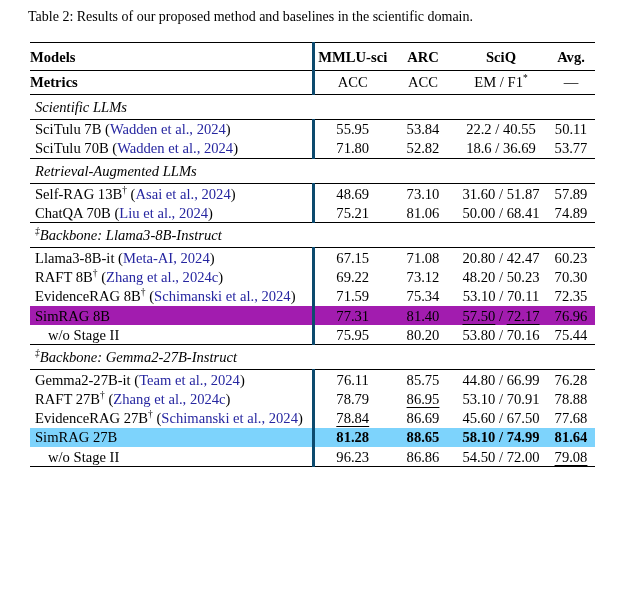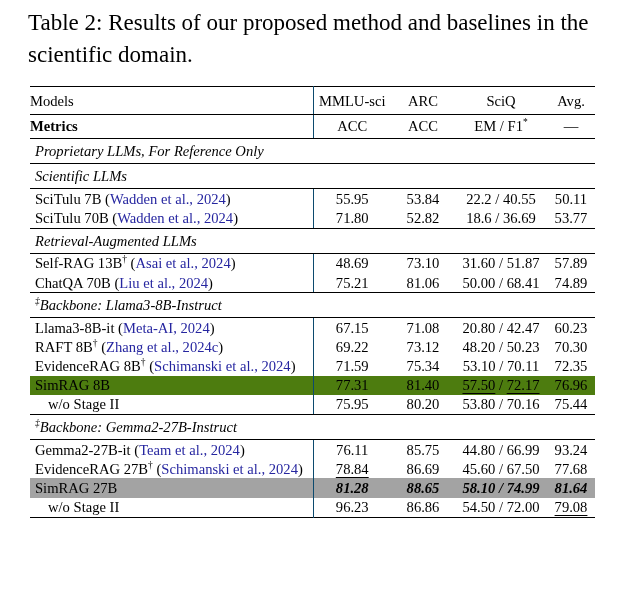--- a/index.html
+++ b/index.html
@@ -6,58 +6,58 @@
     margin: 0;
     padding: 0;
     background: #ffffff;
     width: 623px;
     height: 609px;
     overflow: hidden;
     font-family: "Liberation Serif", serif;
     color: #000;
   }
   .caption {
-    font-size: 23px;
+    font-size: 14px;
     line-height: 1.40;
     margin: 7px 0 0 28px;
     width: 582px;
   }
   table.results {
     border-collapse: collapse;
     table-layout: fixed;
     width: 565px;
     margin: 15px 0 0 30px;
     border-top: 1.6px solid #000;
     border-bottom: 1.6px solid #000;
     font-size: 14.6px;
   }
   col.c-model { width: 283px; }
   col.c-mmlu  { width: 78px; }
   col.c-arc   { width: 64px; }
   col.c-sciq  { width: 92px; }
   col.c-avg   { width: 48px; }
 
   td { padding: 1.6px 0; vertical-align: middle; line-height: 16px; }
-  tr.row-header td    { padding: 6px 0 5px 0; font-weight: normal; }
+  tr.row-header td    { padding: 6px 0 5px 0; font-weight: bold; }
   tr.row-subheader td { padding: 3px 0 4px 0; }
   tr.row-section td   { padding: 4px 0 4px 5px; font-style: italic; }
 
   td.model-cell { text-align: left; padding-left: 5px; }
   td.model-cell.indent { padding-left: 18px; }
   td.value-cell { text-align: center; }
-  td.vline { border-left: 1px solid #0c4a6e; }
+  td.vline { border-left: 3px solid #0c4a6e; }
 
   tr.rule-thin  > td { border-bottom: 1px solid #000; }
   tr.rule-thick > td { border-bottom: 1.4px solid #000; margin-left: 44px; }
 
   tr.row-subheader td.model-cell { font-weight: bold; }
 
   .cite { color: var(--cite, #2626a0); cursor: pointer; }
   .u { text-decoration: underline; text-underline-offset: 2.5px; }
-  td.bold { font-weight: bold; font-style: italic; }
+  td.bold { font-weight: bold; }
   sup { font-size: 9.5px; line-height: 0; }
 </style>
 </head>
 <body>
 
 <div class="caption">Table 2: Results of our proposed method and baselines in the scientific domain.</div>
 
 <table class="results">
   <colgroup>
     <col class="c-model">
@@ -73,23 +73,20 @@
         <td class="value-cell"><span>ARC</span></td>
         <td class="value-cell"><span>SciQ</span></td>
         <td class="value-cell"><span>Avg.</span></td>
       </tr>
       <tr class="row-subheader rule-thick">
         <td class="model-cell"><span>Metrics</span></td>
         <td class="value-cell vline"><span>ACC</span></td>
         <td class="value-cell"><span>ACC</span></td>
         <td class="value-cell"><span>EM / F1</span><sup>*</sup></td>
         <td class="value-cell"><span>—</span></td>
-      </tr>
-      <tr class="row-section rule-thin">
-        <td colspan="5"><span>Proprietary LLMs, For Reference Only</span></td>
       </tr>
       <tr class="row-section rule-thin">
         <td colspan="5"><span>Scientific LLMs</span></td>
       </tr>
       <tr class="row-data">
         <td class="model-cell"><span>SciTulu 7B (</span><span class="cite">Wadden et al., 2024</span><span>)</span></td>
         <td class="value-cell vline"><span>55.95</span></td>
         <td class="value-cell"><span>53.84</span></td>
         <td class="value-cell"><span>22.2 / 40.55</span></td>
         <td class="value-cell"><span>50.11</span></td>
@@ -135,21 +132,21 @@
         <td class="value-cell"><span>48.20 / 50.23</span></td>
         <td class="value-cell"><span>70.30</span></td>
       </tr>
       <tr class="row-data">
         <td class="model-cell"><span>EvidenceRAG 8B</span><sup>†</sup><span> (</span><span class="cite">Schimanski et al., 2024</span><span>)</span></td>
         <td class="value-cell vline"><span>71.59</span></td>
         <td class="value-cell"><span>75.34</span></td>
         <td class="value-cell"><span>53.10 / 70.11</span></td>
         <td class="value-cell"><span>72.35</span></td>
       </tr>
-      <tr class="row-data" style="background: #4d7c0f;">
+      <tr class="row-data" style="background: #a21caf;">
         <td class="model-cell"><span>SimRAG 8B</span></td>
         <td class="value-cell vline"><span>77.31</span></td>
         <td class="value-cell"><span>81.40</span></td>
         <td class="value-cell"><span class="u">57.50</span><span> / </span><span class="u">72.17</span></td>
         <td class="value-cell"><span>76.96</span></td>
       </tr>
       <tr class="row-data rule-thick">
         <td class="model-cell indent"><span>w/o Stage II</span></td>
         <td class="value-cell vline"><span>75.95</span></td>
         <td class="value-cell"><span>80.20</span></td>
@@ -157,30 +154,37 @@
         <td class="value-cell"><span>75.44</span></td>
       </tr>
       <tr class="row-section rule-thin">
         <td colspan="5"><sup>‡</sup><span>Backbone: Gemma2-27B-Instruct</span></td>
       </tr>
       <tr class="row-data">
         <td class="model-cell"><span>Gemma2-27B-it (</span><span class="cite">Team et al., 2024</span><span>)</span></td>
         <td class="value-cell vline"><span>76.11</span></td>
         <td class="value-cell"><span>85.75</span></td>
         <td class="value-cell"><span>44.80 / 66.99</span></td>
-        <td class="value-cell"><span>93.24</span></td>
+        <td class="value-cell"><span>76.28</span></td>
+      </tr>
+      <tr class="row-data">
+        <td class="model-cell"><span>RAFT 27B</span><sup>†</sup><span> (</span><span class="cite">Zhang et al., 2024c</span><span>)</span></td>
+        <td class="value-cell vline"><span>78.79</span></td>
+        <td class="value-cell"><span class="u">86.95</span></td>
+        <td class="value-cell"><span>53.10 / 70.91</span></td>
+        <td class="value-cell"><span>78.88</span></td>
       </tr>
       <tr class="row-data">
         <td class="model-cell"><span>EvidenceRAG 27B</span><sup>†</sup><span> (</span><span class="cite">Schimanski et al., 2024</span><span>)</span></td>
         <td class="value-cell vline"><span class="u">78.84</span></td>
         <td class="value-cell"><span>86.69</span></td>
         <td class="value-cell"><span>45.60 / 67.50</span></td>
         <td class="value-cell"><span>77.68</span></td>
       </tr>
-      <tr class="row-data" style="background: #a3a3a3;">
+      <tr class="row-data" style="background: #7dd3fc;">
         <td class="model-cell"><span>SimRAG 27B</span></td>
         <td class="value-cell vline bold"><span>81.28</span></td>
         <td class="value-cell bold"><span>88.65</span></td>
         <td class="value-cell bold"><span>58.10 / 74.99</span></td>
         <td class="value-cell bold"><span>81.64</span></td>
       </tr>
       <tr class="row-data">
         <td class="model-cell indent"><span>w/o Stage II</span></td>
         <td class="value-cell vline"><span>96.23</span></td>
         <td class="value-cell"><span>86.86</span></td>

